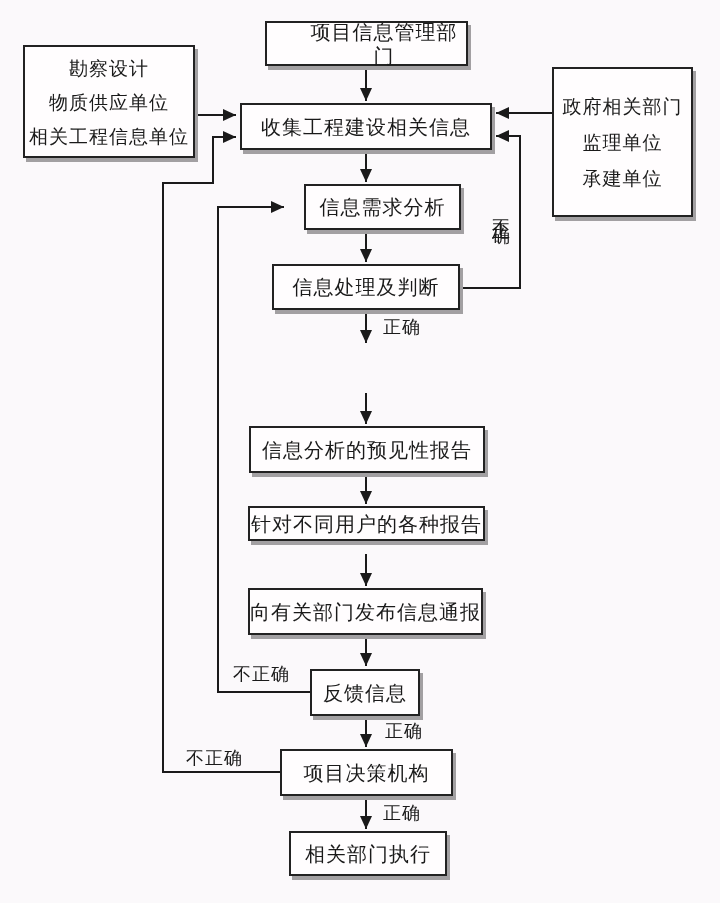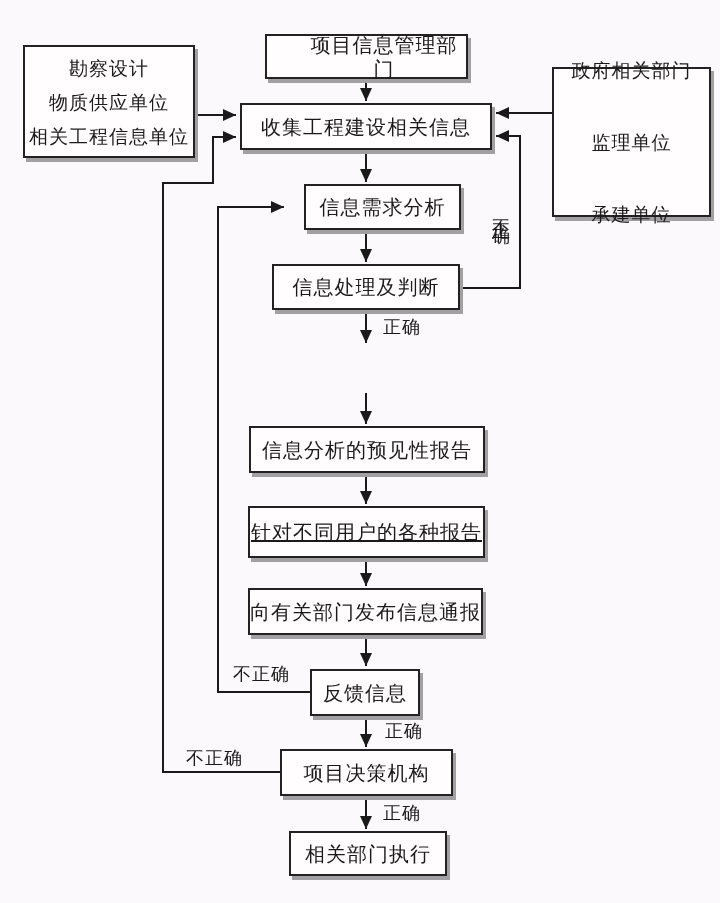--- a/index.html
+++ b/index.html
@@ -15,29 +15,29 @@
     display:flex;flex-direction:column;align-items:center;justify-content:center;
     font-size:20px;letter-spacing:1px;text-align:center;line-height:1.2;
   }
   .node.multi{font-size:19px;letter-spacing:1px;}
   .node.multi .ln{display:block;}
   .n-sources-left .ln{line-height:34px;}
   .n-sources-right .ln{line-height:36px;}
   .lbl{position:absolute;font-size:18px;letter-spacing:1px;white-space:nowrap;}
   .lbl-v{writing-mode:vertical-rl;text-orientation:upright;letter-spacing:4px;}
 
-  .n-dept{left:265px;top:34px;width:203px;height:45px;padding-left:35px;}
+  .n-dept{left:265px;top:21px;width:203px;height:45px;padding-left:35px;}
   .n-collect{left:240px;top:103px;width:252px;height:47px;font-family:Liberation Serif, serif;}
   .n-sources-left{left:23px;top:45px;width:172px;height:113px;}
-  .n-sources-right{left:552px;top:67px;width:159px;height:150px;gap:36px;}
+  .n-sources-right{left:552px;top:67px;width:141px;height:150px;}
   .n-demand{left:304px;top:184px;width:157px;height:46px;}
   .n-process{left:272px;top:264px;width:188px;height:46px;}
   .n-elements{left:279px;top:345px;width:174px;height:48px;}
   .n-forecast{left:249px;top:426px;width:236px;height:47px;}
-  .n-reports{left:248px;top:506px;width:237px;height:52px;text-decoration:underline;}
+  .n-reports{left:248px;top:506px;width:237px;height:35px;}
   .n-notify{left:248px;top:588px;width:235px;height:47px;}
   .n-feedback{left:310px;top:669px;width:110px;height:47px;}
   .n-decision{left:280px;top:749px;width:173px;height:47px;}
   .n-execute{left:289px;top:831px;width:158px;height:45px;text-align:right;}
 
   .lbl-correct-1{left:383px;top:315px;}
   .lbl-incorrect-v{left:489px;top:205px;}
   .lbl-incorrect-feedback{left:233px;top:662px;}
   .lbl-correct-2{left:385px;top:719px;}
   .lbl-incorrect-decision{left:186px;top:746px;}

